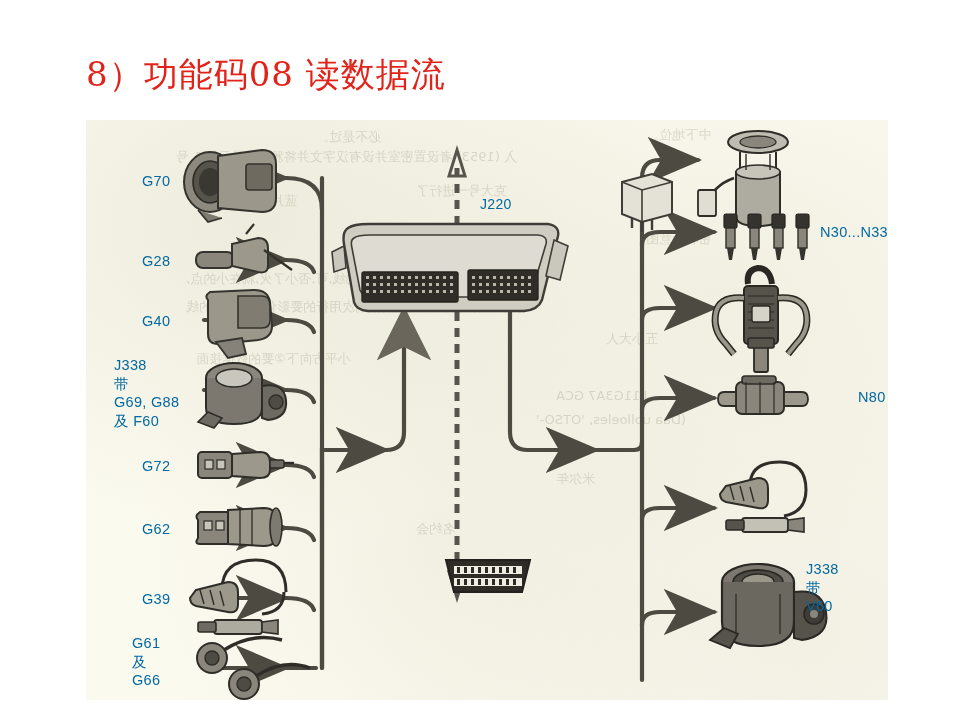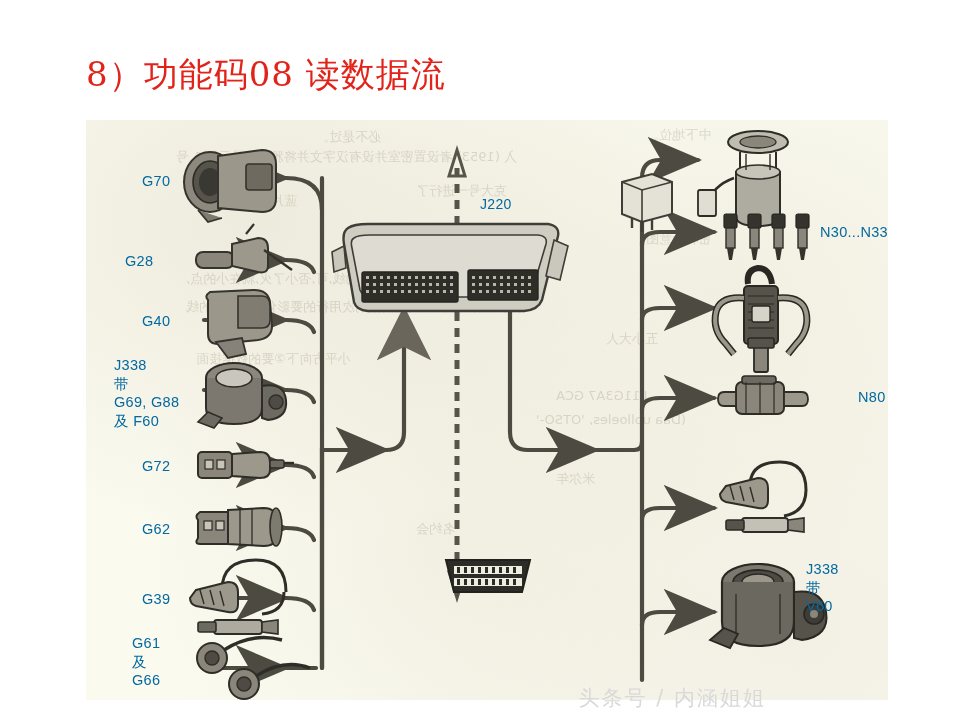--- a/index.html
+++ b/index.html
@@ -435,21 +435,21 @@
         <path d="M636,462 L636,502 Q636,526 672,526 Q708,526 708,502 L708,462" fill="#6b6860" stroke="#2a2823" stroke-width="2.2"></path>
         <path d="M708,472 Q736,468 740,492 Q744,516 716,520 L708,518 Z" fill="#56534b" stroke="#2a2823" stroke-width="2"></path>
         <circle cx="728" cy="494" r="10" fill="#3e3c36" stroke="#2a2823" stroke-width="1.6"></circle>
         <circle cx="728" cy="494" r="4" fill="#8a867c"></circle>
         <path d="M638,508 L624,520 L644,528 L652,514 Z" fill="#56534b" stroke="#2a2823" stroke-width="1.8"></path>
         <path d="M650,474 L650,514 M694,474 L694,514" stroke="#2a2823" stroke-width="1.2"></path>
       </g>
     </svg>
 
     <div class="lbl" style="left:56px; top:52px;">G70</div>
-    <div class="lbl" style="left:39px; top:132px;">G28</div>
+    <div class="lbl" style="left:56px; top:132px;">G28</div>
     <div class="lbl" style="left:56px; top:192px;">G40</div>
     <div class="lbl" style="left:28px; top:236px;">J338
 带
 G69, G88
 及 F60</div>
     <div class="lbl" style="left:56px; top:337px;">G72</div>
     <div class="lbl" style="left:56px; top:400px;">G62</div>
     <div class="lbl" style="left:56px; top:470px;">G39</div>
     <div class="lbl ctr" style="left:46px; top:514px; width:52px;">G61
 及
@@ -458,15 +458,14 @@
     <div class="lbl" style="left:394px; top:76px; font-size:14px;">J220</div>
 
     <div class="lbl" style="left:734px; top:103px;">N30...N33</div>
     <div class="lbl" style="left:772px; top:268px;">N80</div>
     <div class="lbl" style="left:720px; top:440px;">J338
 带
 V60</div>
 
   </div>
 
-  <div id="watermark">头条号 / 内涵姐姐</div>
 
 </div>
 
 </body></html>

